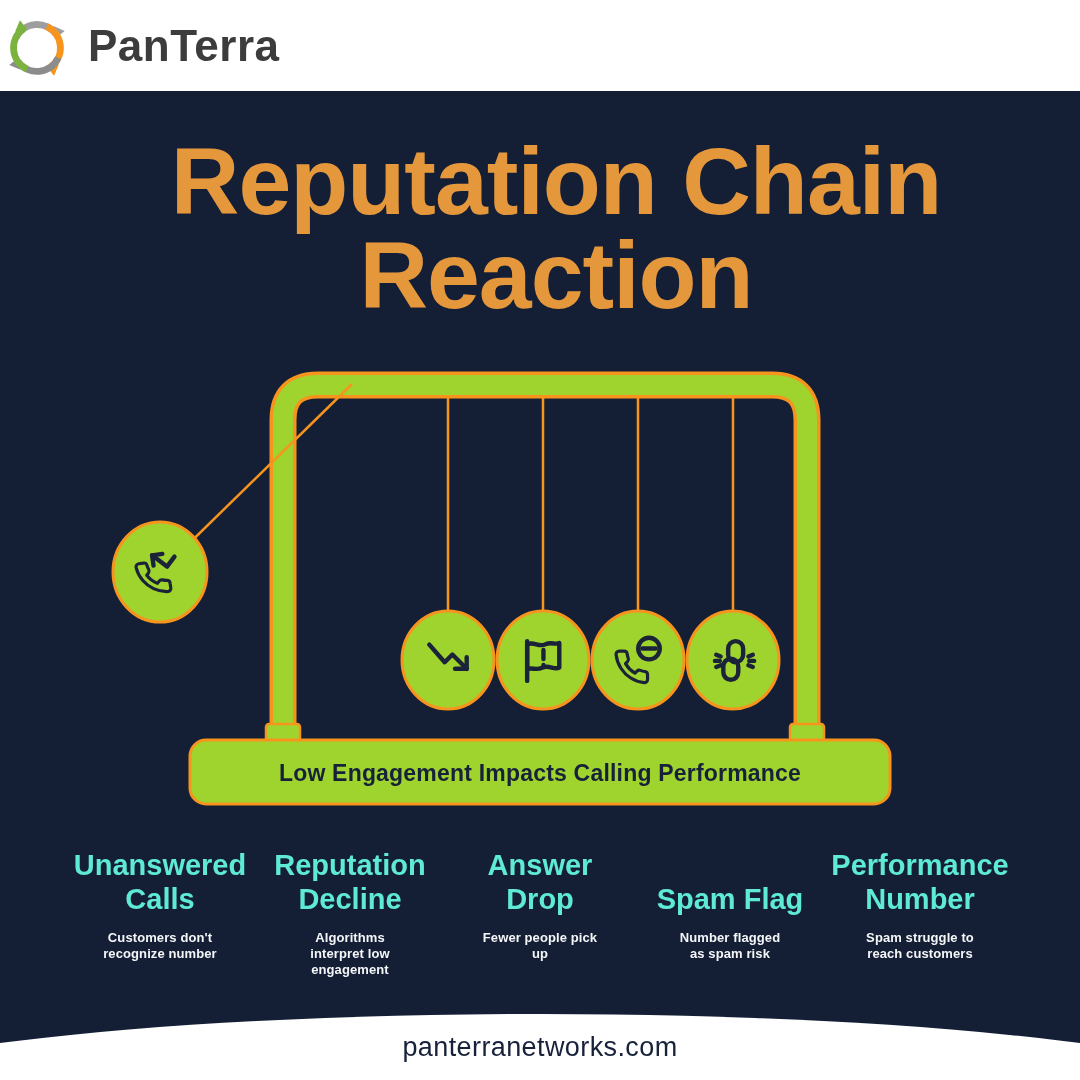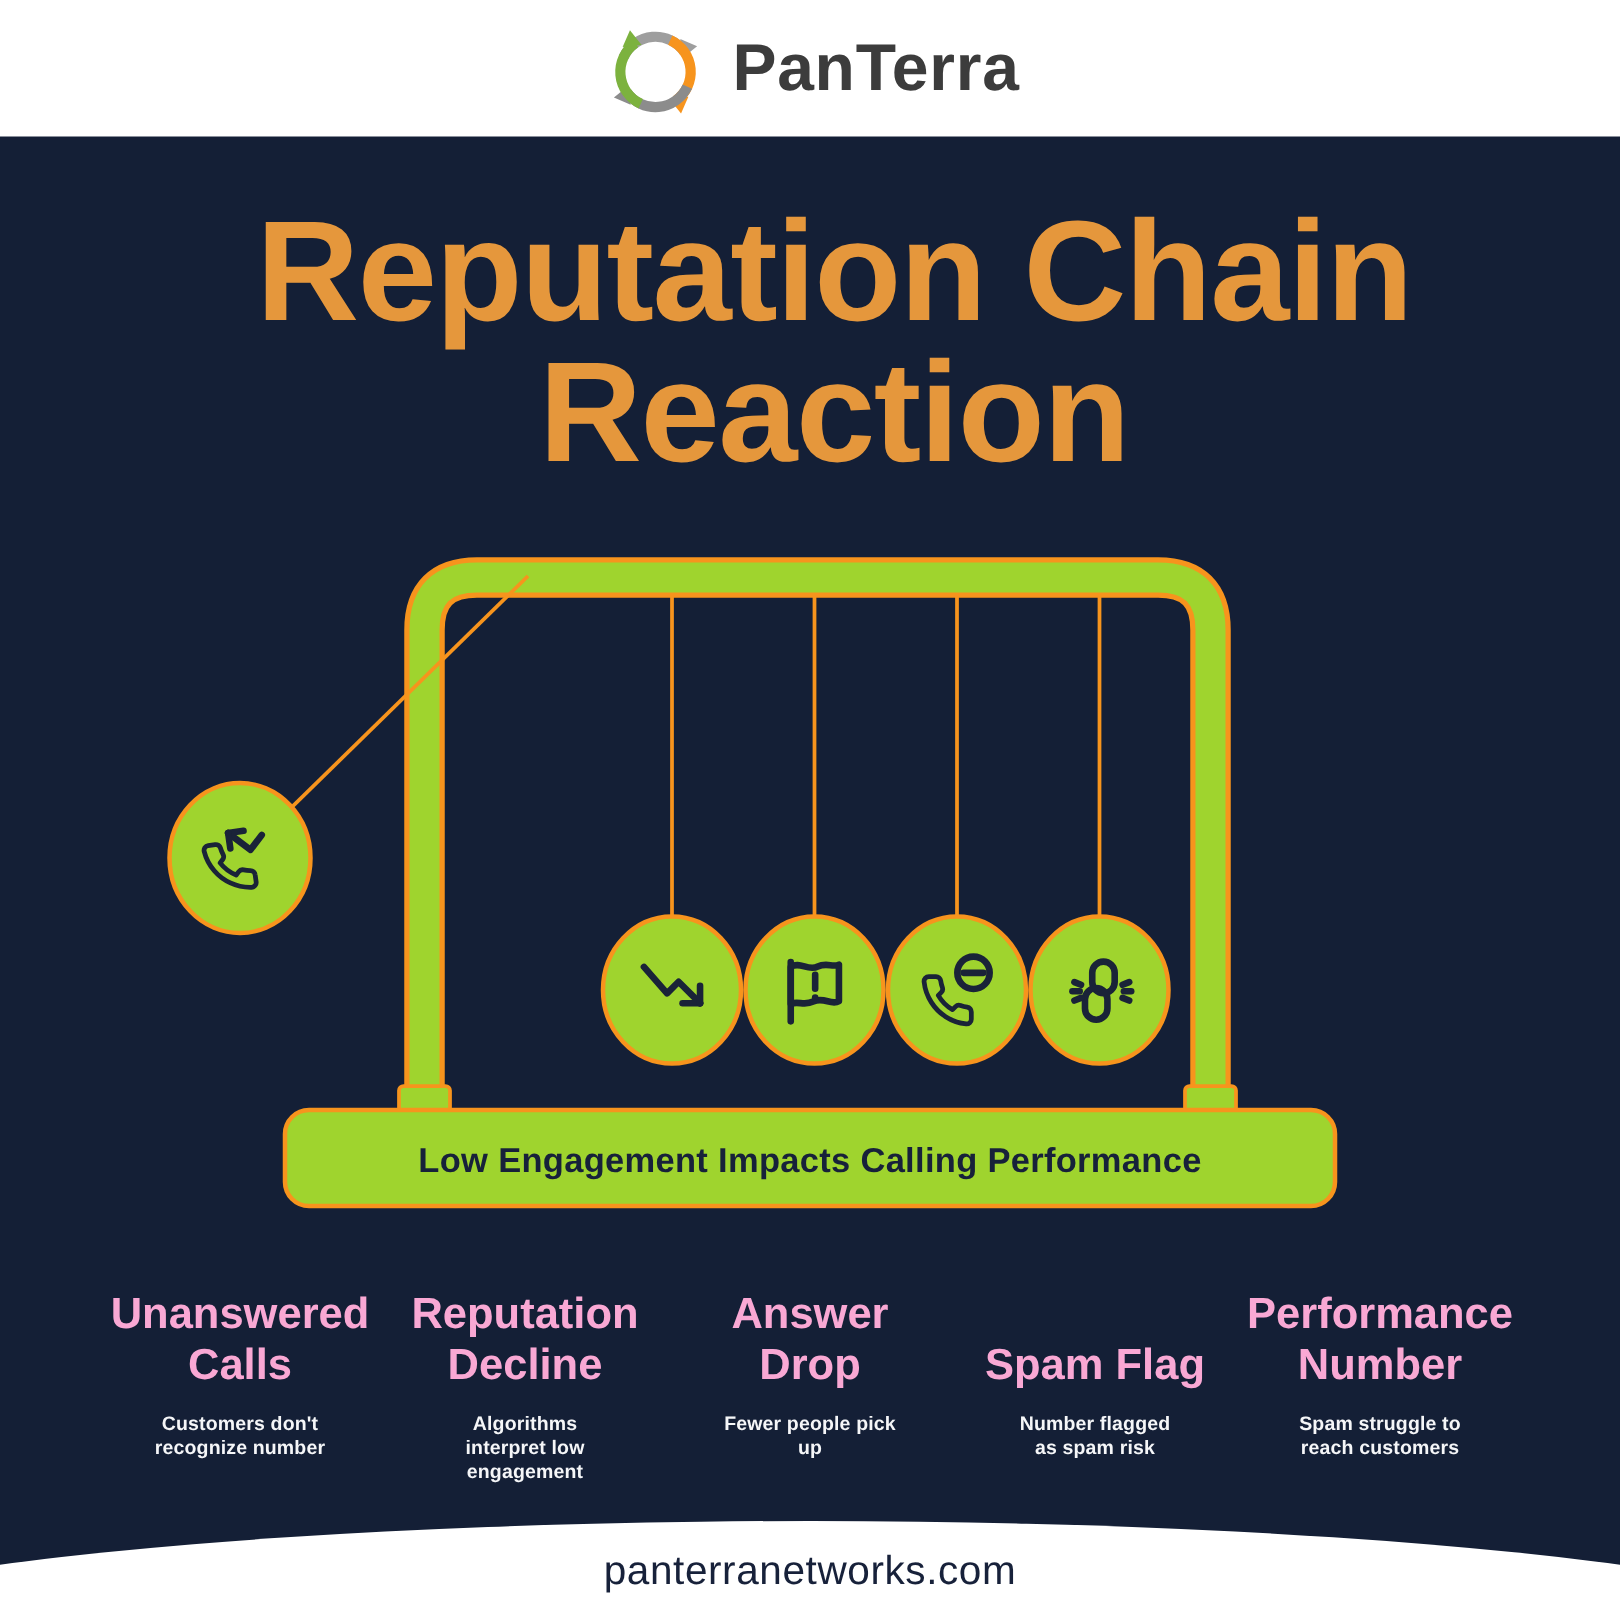--- a/index.html
+++ b/index.html
@@ -4,21 +4,21 @@
 <style>
   html,body{margin:0;padding:0;background:#0d1526;}
   .stage{
     position:relative;width:1080px;height:1080px;overflow:hidden;
     background:#141f36;font-family:"Liberation Sans",sans-serif;
     margin:0 auto;
   }
   
   .topbar{
     position:absolute;left:0;top:0;width:1080px;height:91px;background:#ffffff;
-    display:flex;align-items:center;justify-content:center;gap:14px;
+    display:flex;align-items:center;gap:14px;
   }
   .logo-text{
     font-size:44px;font-weight:700;color:#3c3c3c;letter-spacing:0.5px;
   }
   
   .title{
     position:absolute;left:0;top:118px;width:1080px;margin:16px;
     text-align:center;color:#e5973c;font-weight:700;
     font-size:95px;line-height:0.99;letter-spacing:-1px;white-space:pre-line;
   }
@@ -29,22 +29,22 @@
     display:flex;align-items:center;justify-content:center;
     color:#17213a;font-weight:700;font-size:23px;letter-spacing:0.2px;
   }
   
   .columns{
     position:absolute;left:68px;top:845px;width:944px;
     display:flex;justify-content:space-between;
   }
   .col{width:184px;text-align:center;}
   .col h3{
-    margin:11px;min-height:71px;display:flex;align-items:flex-end;justify-content:center;
-    color:#f9a8d4;font-size:29px;font-weight:700;line-height:1.15;white-space:pre-line;
+    margin:0;min-height:71px;display:flex;align-items:flex-end;justify-content:center;
+    color:#5eead4;font-size:29px;font-weight:700;line-height:1.15;white-space:pre-line;
   }
   .col p{
     margin:14px 0 0 0;color:#f5f6f8;font-size:13px;font-weight:700;
     line-height:1.22;white-space:pre-line;letter-spacing:0.1px;
   }
   
   .footer-curve{
     position:absolute;left:-200px;top:1014px;width:1480px;height:300px;
     background:#ffffff;border-radius:50% 50% 0 0 / 92px 92px 0 0;
   }

